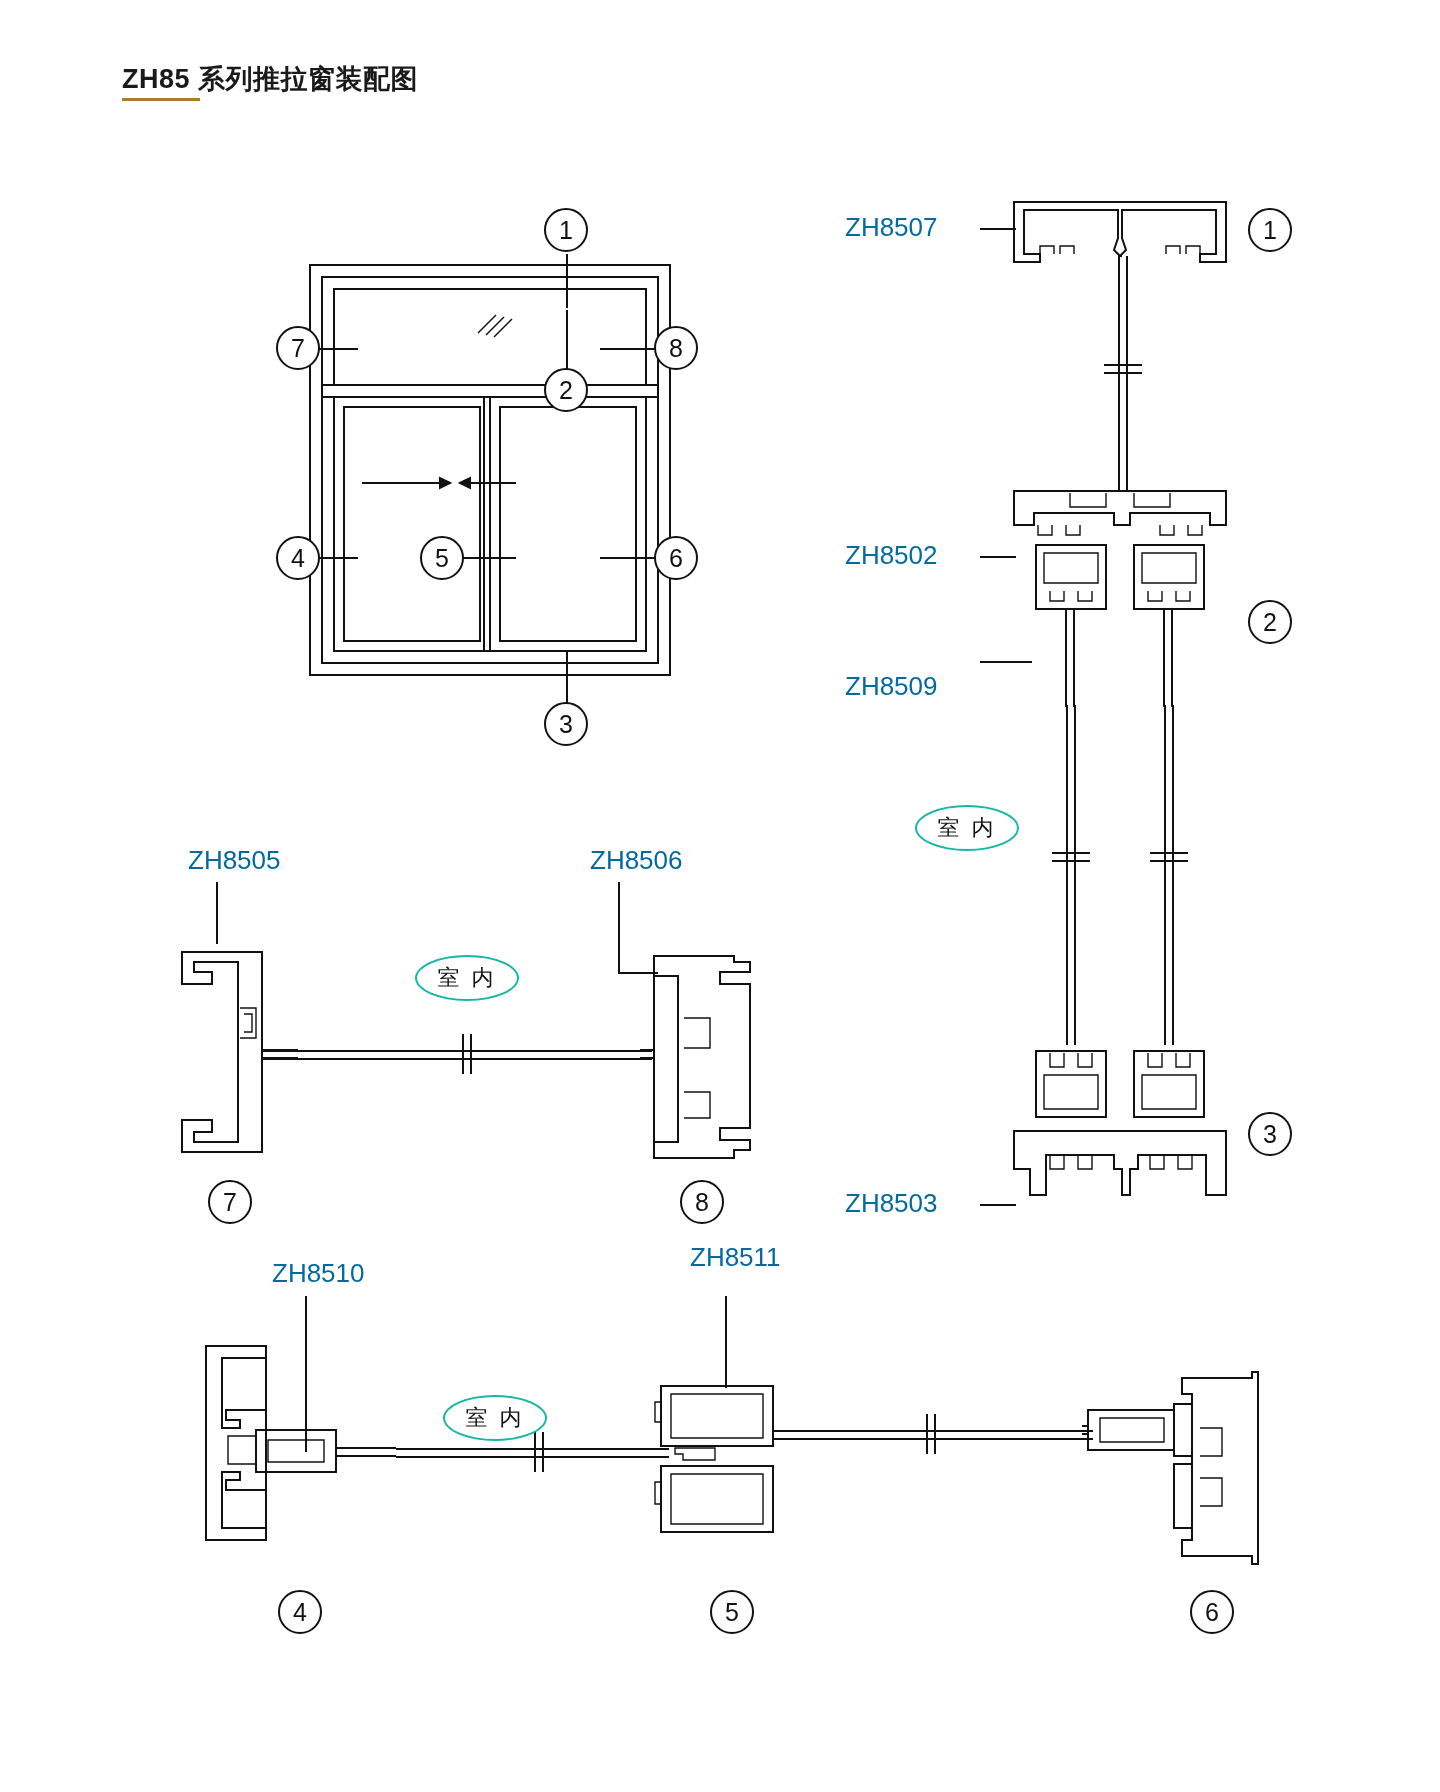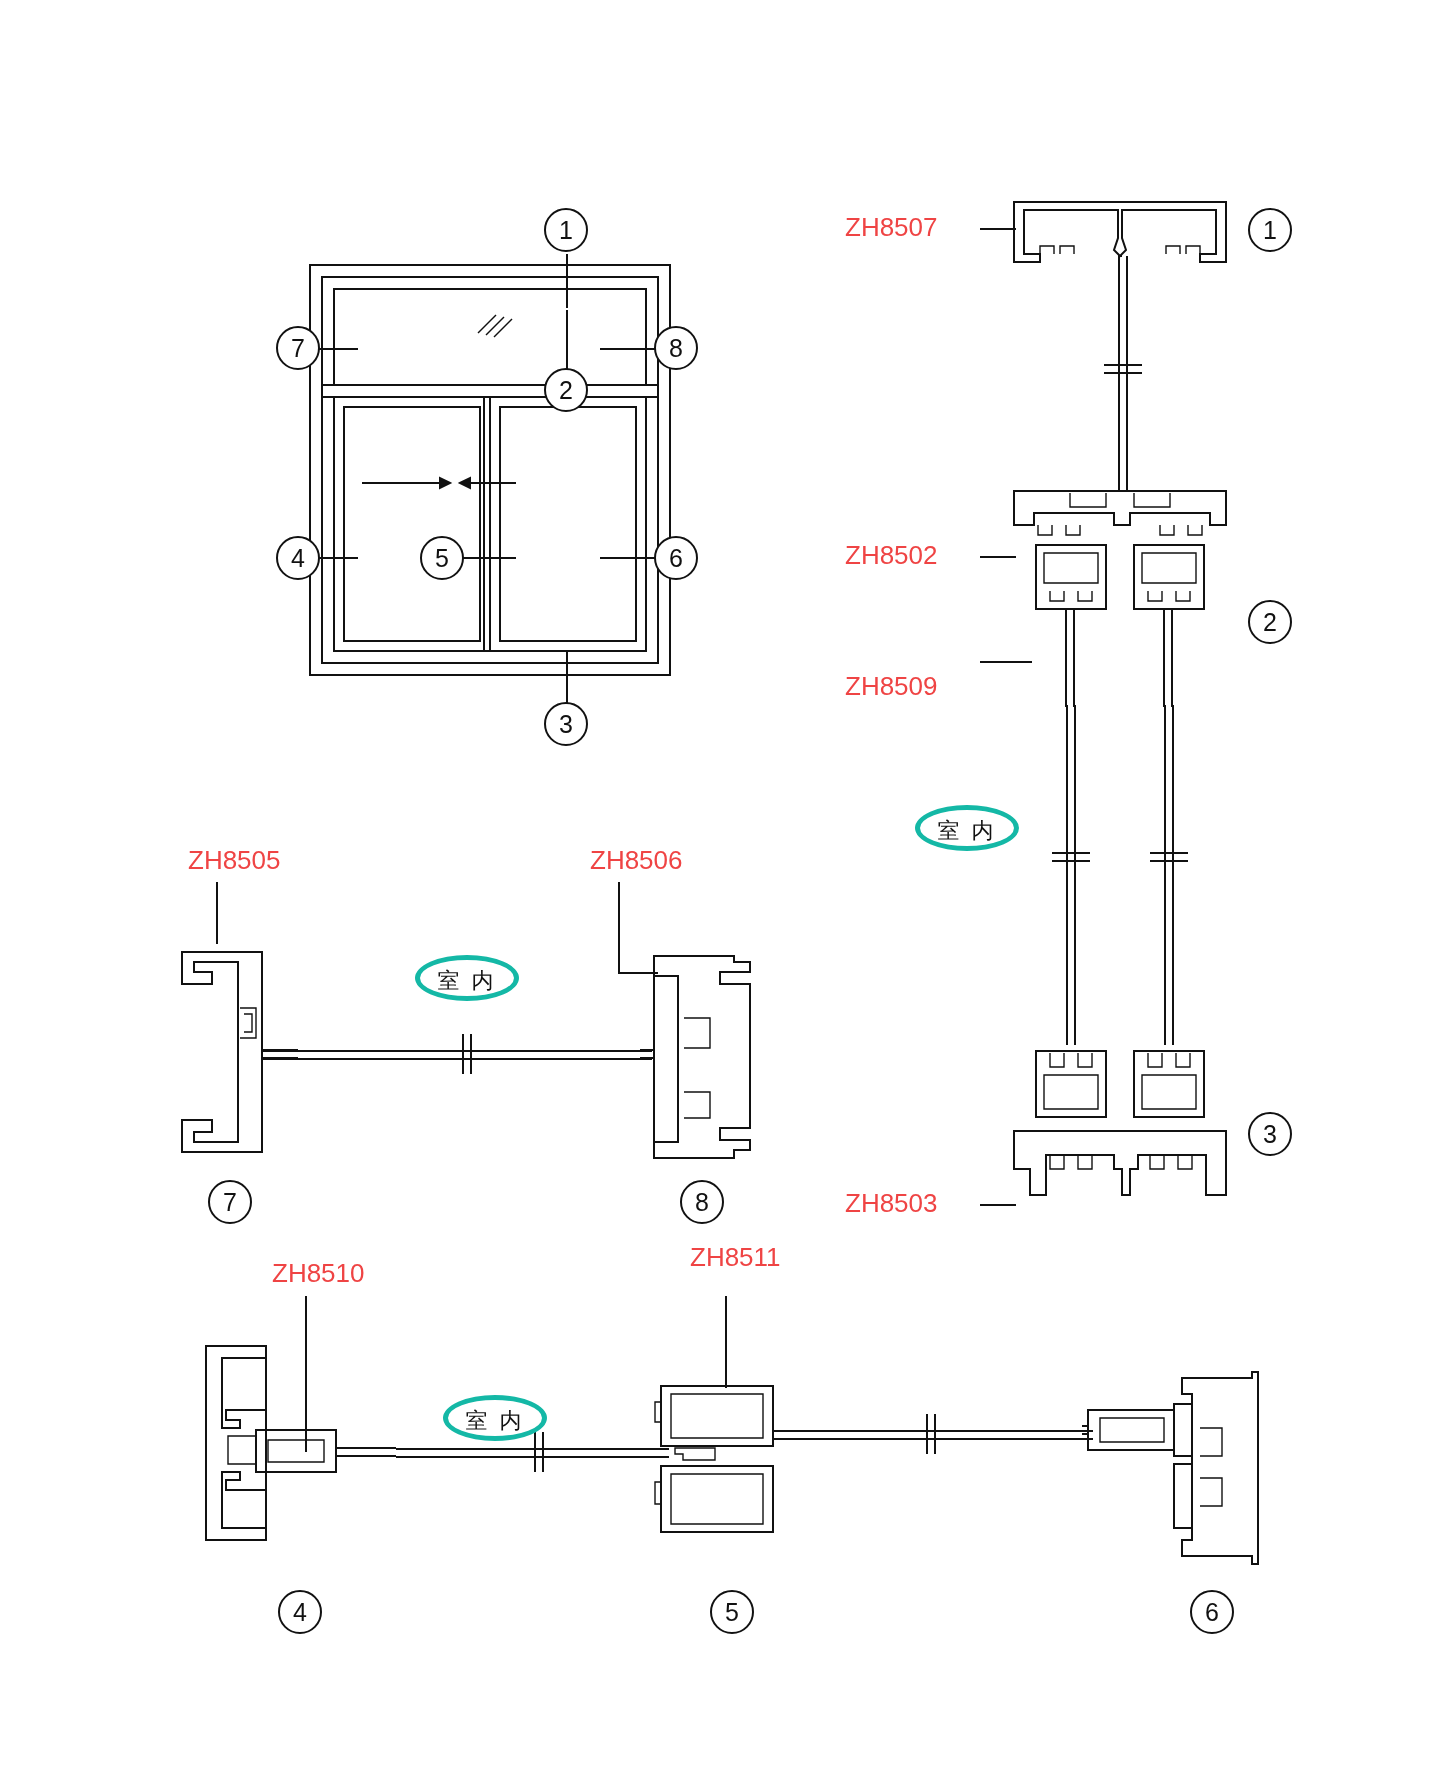--- a/index.html
+++ b/index.html
@@ -44,40 +44,40 @@
     height: 3px;
     background: #b07a2a;
   }
 
   
   .lbl {
     position: absolute;
     font-size: 26px;
     white-space: nowrap;
     line-height: 30px;
-    color: #ef4444;
+    color: #0369a1;
   }
   .bubble {
     position: absolute;
     width: 44px;
     height: 44px;
     border: 2px solid #111;
     border-radius: 50%;
     box-sizing: border-box;
     font-size: 25px;
     line-height: 40px;
     text-align: center;
     color: #111;
     background: #fff;
   }
   .ellipse-cn {
     position: absolute;
     width: 104px;
     height: 46px;
-    border: 5px solid #14b8a6;
+    border: 2px solid #14b8a6;
     border-radius: 50%;
     box-sizing: border-box;
     font-size: 22px;
     line-height: 42px;
     text-align: center;
     letter-spacing: 3px;
     background: #fff;
     color: #111;
   }
   .ln {
@@ -99,20 +99,24 @@
     stroke-linecap: butt;
   }
   svg.dwg .thin { stroke-width: 1.4; }
   svg.dwg .arrow { stroke-width: 2; fill: #111; }
 </style>
 </head>
 <body>
 
 <div class="page">
 
+  <div id="title-block">
+    <div id="title-text">ZH85 系列推拉窗装配图</div>
+    <div id="title-underline"></div>
+  </div>
 
   <svg class="dwg" style="left:300px; top:255px;" width="380" height="430" viewBox="0 0 380 430">
 
     <rect x="10" y="10" width="360" height="410"></rect>
     <rect x="22" y="22" width="336" height="386"></rect>
 
     <rect x="34" y="34" width="312" height="96"></rect>
 
     <line class="thin" x1="178" y1="78" x2="196" y2="60"></line>
     <line class="thin" x1="186" y1="80" x2="204" y2="62"></line>

